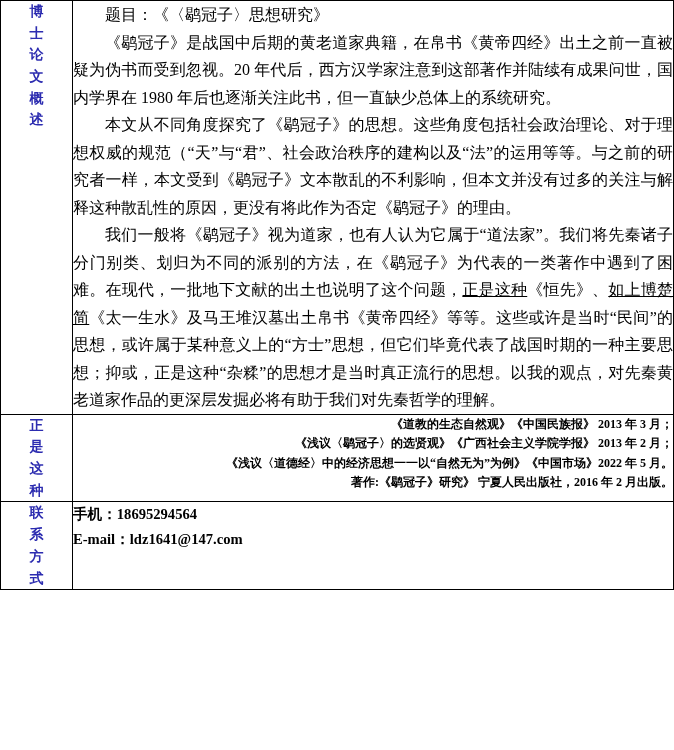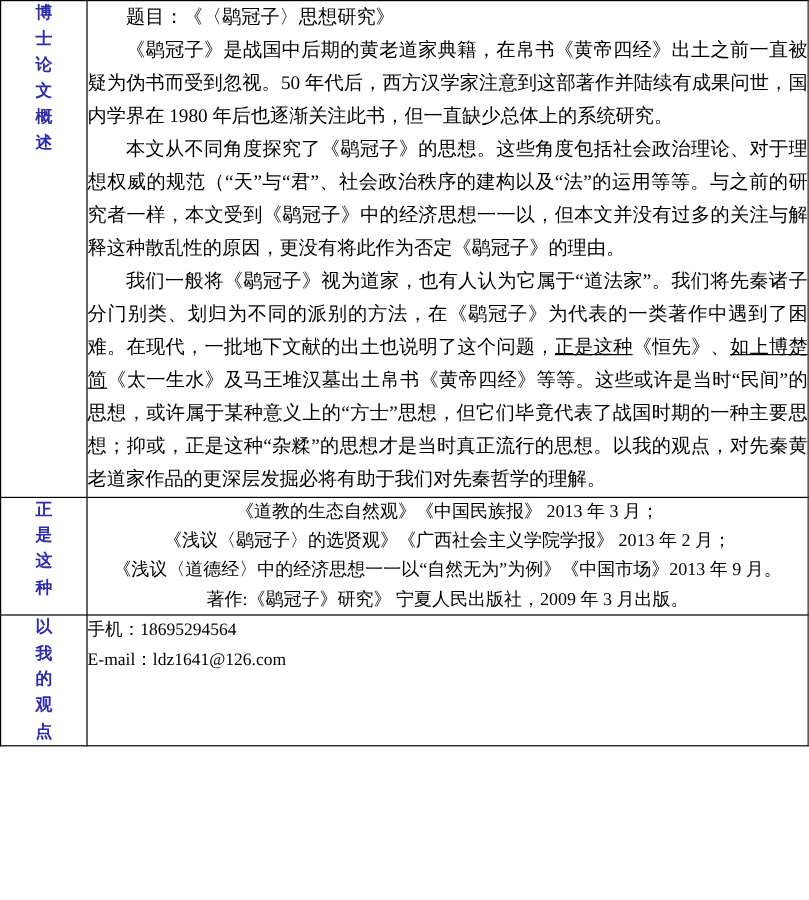--- a/index.html
+++ b/index.html
@@ -62,76 +62,78 @@
     text-indent: 2em;
     font-family: Liberation Serif, serif;
   }
   .para.first {
     text-indent: 2em;
   }
   .para + .para {
     margin-top: 0px;
   }
   .lines {
-    font-size: 15px;
+    font-size: 12px;
     line-height: 1.62;
-    text-align: center;
+    text-align: right;
     margin: 0;
+    font-weight: bold;
   }
   .line {
     white-space: normal;
   }
   .u {
     text-decoration: underline;
   }
   .contact-line {
     font-size: 14.6px;
     line-height: 1.7;
+    font-weight: bold;
   }
 </style>
 </head>
 <body>
 
 <div class="page">
 
   <table class="doc-table">
     <colgroup>
       <col style="width:72px">
       <col style="width:601px">
     </colgroup>
     <tbody>
       <tr>
         <td class="label-cell">
           <span class="vlabel">博士论文概述</span>
         </td>
         <td class="content-cell">
           <p class="para first">题目：《〈鹖冠子〉思想研究》</p>
-          <p class="para">《鹖冠子》是战国中后期的黄老道家典籍，在帛书《黄帝四经》出土之前一直被疑为伪书而受到忽视。50 年代后，西方汉学家注意到这部著作并陆续有成果问世，国内学界在 1980 年后也逐渐关注此书，但一直缺少总体上的系统研究。</p>
-          <p class="para">本文从不同角度探究了《鹖冠子》的思想。这些角度包括社会政治理论、对于理想权威的规范（“天”与“君”、社会政治秩序的建构以及“法”的运用等等。与之前的研究者一样，本文受到《鹖冠子》中的经济思想一一以，但本文并没有过多的关注与解释这种散乱性的原因，更没有将此作为否定《鹖冠子》的理由。</p>
+          <p class="para">《鹖冠子》是战国中后期的黄老道家典籍，在帛书《黄帝四经》出土之前一直被疑为伪书而受到忽视。20 年代后，西方汉学家注意到这部著作并陆续有成果问世，国内学界在 1980 年后也逐渐关注此书，但一直缺少总体上的系统研究。</p>
+          <p class="para">本文从不同角度探究了《鹖冠子》的思想。这些角度包括社会政治理论、对于理想权威的规范（“天”与“君”、社会政治秩序的建构以及“法”的运用等等。与之前的研究者一样，本文受到《鹖冠子》文本散乱的不利影响，但本文并没有过多的关注与解释这种散乱性的原因，更没有将此作为否定《鹖冠子》的理由。</p>
           <p class="para"><span>我们一般将《鹖冠子》视为道家，也有人认为它属于“道法家”。我们将先秦诸子分门别类、划归为不同的派别的方法，在《鹖冠子》为代表的一类著作中遇到了困难。在现代，一批地下文献的出土也说明了这个问题，<span class="u">正是这种</span>《恒先》、<span class="u">如上博楚简</span>《太一生水》及马王堆汉墓出土帛书《黄帝四经》等等。这些或许是当时“民间”的思想，或许属于某种意义上的“方士”思想，但它们毕竟代表了战国时期的一种主要思想；抑或，正是这种“杂糅”的思想才是当时真正流行的思想。以我的观点，对先秦黄老道家作品的更深层发掘必将有助于我们对先秦哲学的理解。</span></p>
         </td>
       </tr>
       <tr>
         <td class="label-cell">
           <span class="vlabel">正是这种</span>
         </td>
         <td class="content-cell">
           <div class="lines">
             <div class="line">《道教的生态自然观》《中国民族报》 2013 年 3 月；</div>
             <div class="line">《浅议〈鹖冠子〉的选贤观》《广西社会主义学院学报》 2013 年 2 月；</div>
-            <div class="line">《浅议〈道德经〉中的经济思想一一以“自然无为”为例》《中国市场》2013 年 9 月。</div>
-            <div class="line">著作:《鹖冠子》研究》 宁夏人民出版社，2009 年 3 月出版。</div>
+            <div class="line">《浅议〈道德经〉中的经济思想一一以“自然无为”为例》《中国市场》2022 年 5 月。</div>
+            <div class="line">著作:《鹖冠子》研究》 宁夏人民出版社，2016 年 2 月出版。</div>
           </div>
         </td>
       </tr>
       <tr>
         <td class="label-cell">
-          <span class="vlabel">以我的观点</span>
+          <span class="vlabel">联系方式</span>
         </td>
         <td class="content-cell">
           <div class="contact-line">手机：18695294564</div>
-          <div class="contact-line">E-mail：ldz1641@126.com</div>
+          <div class="contact-line">E-mail：ldz1641@147.com</div>
         </td>
       </tr>
     </tbody>
   </table>
 
 </div>
 
 </body></html>

